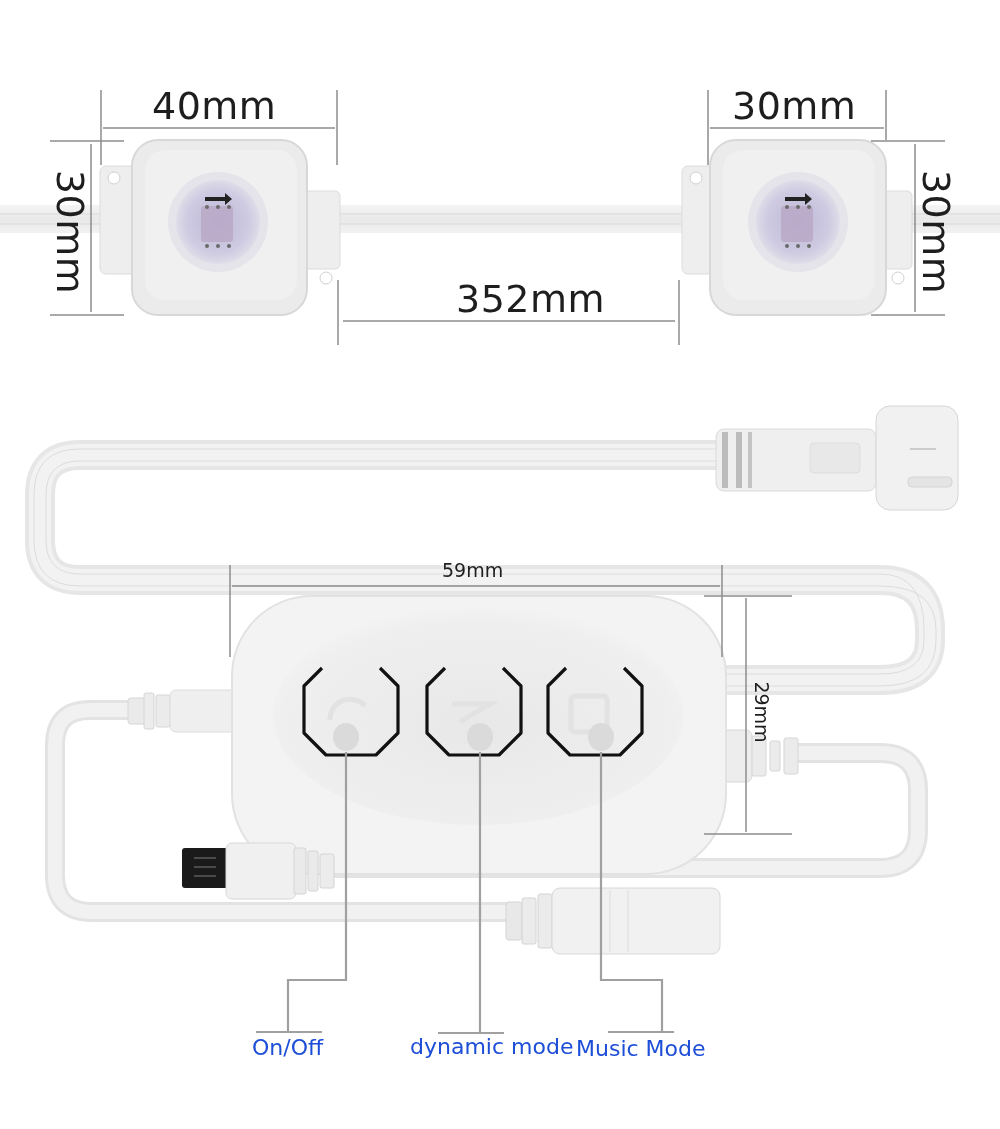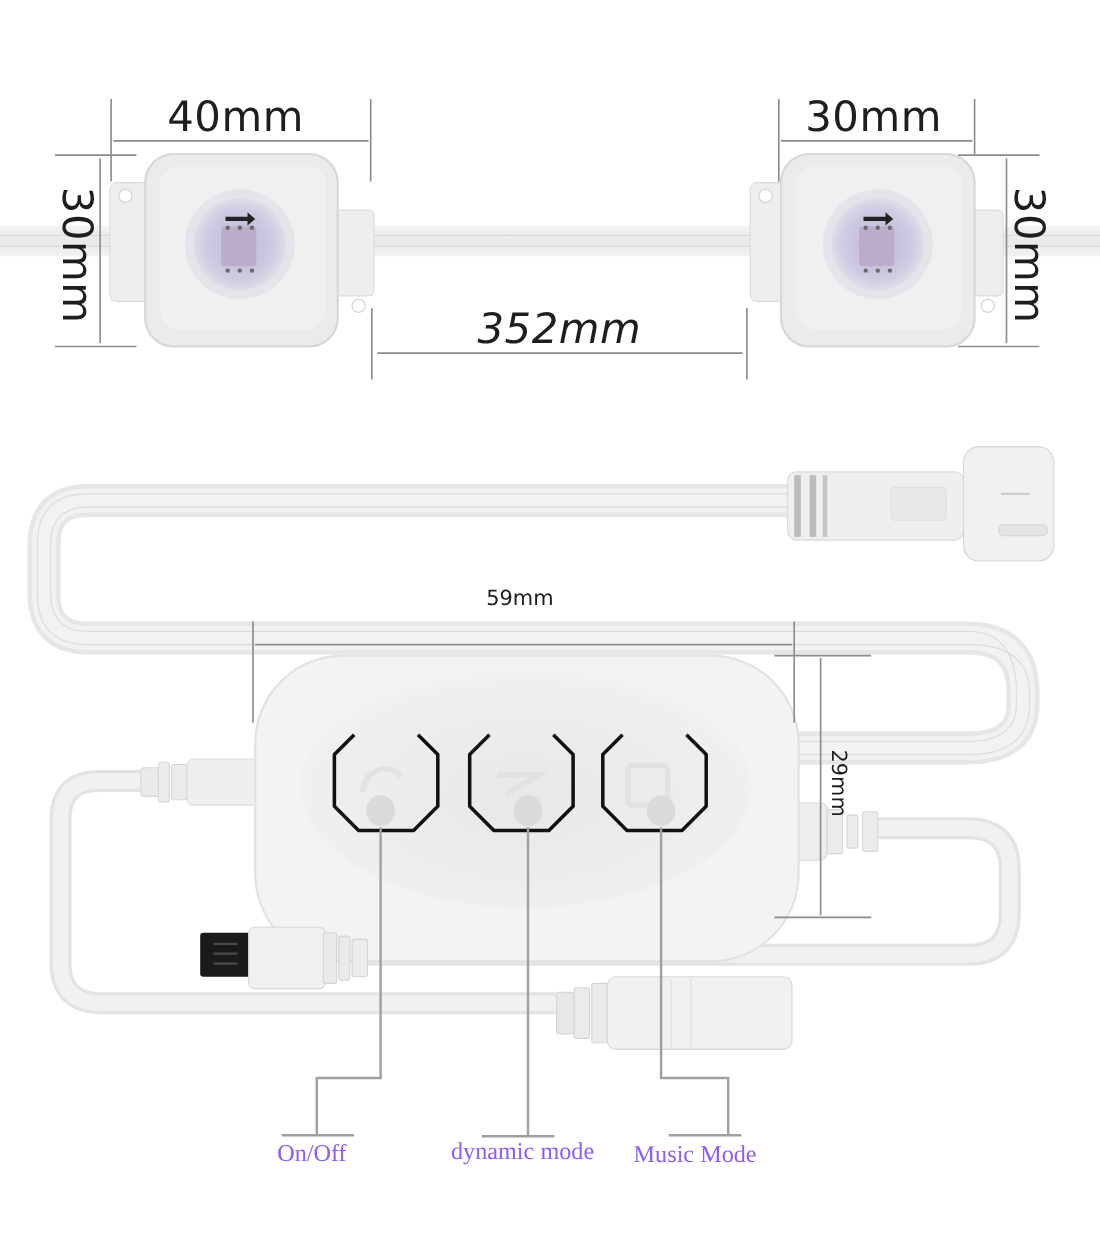--- a/index.html
+++ b/index.html
@@ -1,21 +1,21 @@
 <!DOCTYPE html>
 <html><head>
 <meta charset="utf-8">
 <style>
   html, body { margin:0; padding:0; background:#ffffff; }
   #canvas { position:relative; width:1000px; height:1129px; overflow:hidden; background:#ffffff; font-family:"Liberation Sans", sans-serif; }
   svg.art { position:absolute; left:0; top:0; }
   .lbl { position:absolute; color:#1e1e1e; white-space:nowrap; font-family:"DejaVu Sans", sans-serif; }
   .dim-lg { font-size:38px; letter-spacing:0.5px; }
   .dim-sm { font-size:19px; }
-  .cap { font-size:22px; color:#8b5cf6;font-family:Liberation Serif, serif; }
+  .cap { font-size:22px; color:#1d4ed8; }
   .vert { transform-origin:center center; transform:rotate(90deg); }
 </style>
 </head>
 <body>
 
 <div id="canvas">
 
   <svg class="art" width="1000" height="1129" viewBox="0 0 1000 1129">
     <defs>
       <linearGradient id="cab" x1="0" y1="0" x2="0" y2="1">
@@ -202,21 +202,21 @@
       <line x1="438" y1="1033" x2="504" y2="1033"></line>
       <polyline points="601,752 601,980 662,980 662,1032"></polyline>
       <line x1="608" y1="1032" x2="674" y2="1032"></line>
     </g>
   </svg>
 
   <div class="lbl dim-lg" style="left:152px; top:84px;">40mm</div>
   <div class="lbl dim-lg vert" style="left:0px; top:210px; width:140px; text-align:center;">30mm</div>
   <div class="lbl dim-lg" style="left:732px; top:84px;">30mm</div>
   <div class="lbl dim-lg vert" style="left:866px; top:210px; width:140px; text-align:center;">30mm</div>
-  <div class="lbl dim-lg" style="left:434px; top:277px;font-style:italic;">352mm</div>
-
-  <div class="lbl dim-sm" style="left:442px; top:533px;">59mm</div>
+  <div class="lbl dim-lg" style="left:456px; top:277px;">352mm</div>
+
+  <div class="lbl dim-sm" style="left:442px; top:559px;">59mm</div>
   <div class="lbl dim-sm vert" style="left:722px; top:701px; width:80px; text-align:center;">29mm</div>
 
   <div class="lbl cap" style="left:252px; top:1035px;">On/Off</div>
   <div class="lbl cap" style="left:410px; top:1034px;">dynamic mode</div>
   <div class="lbl cap" style="left:576px; top:1036px;">Music Mode</div>
 </div>
 
 </body></html>

